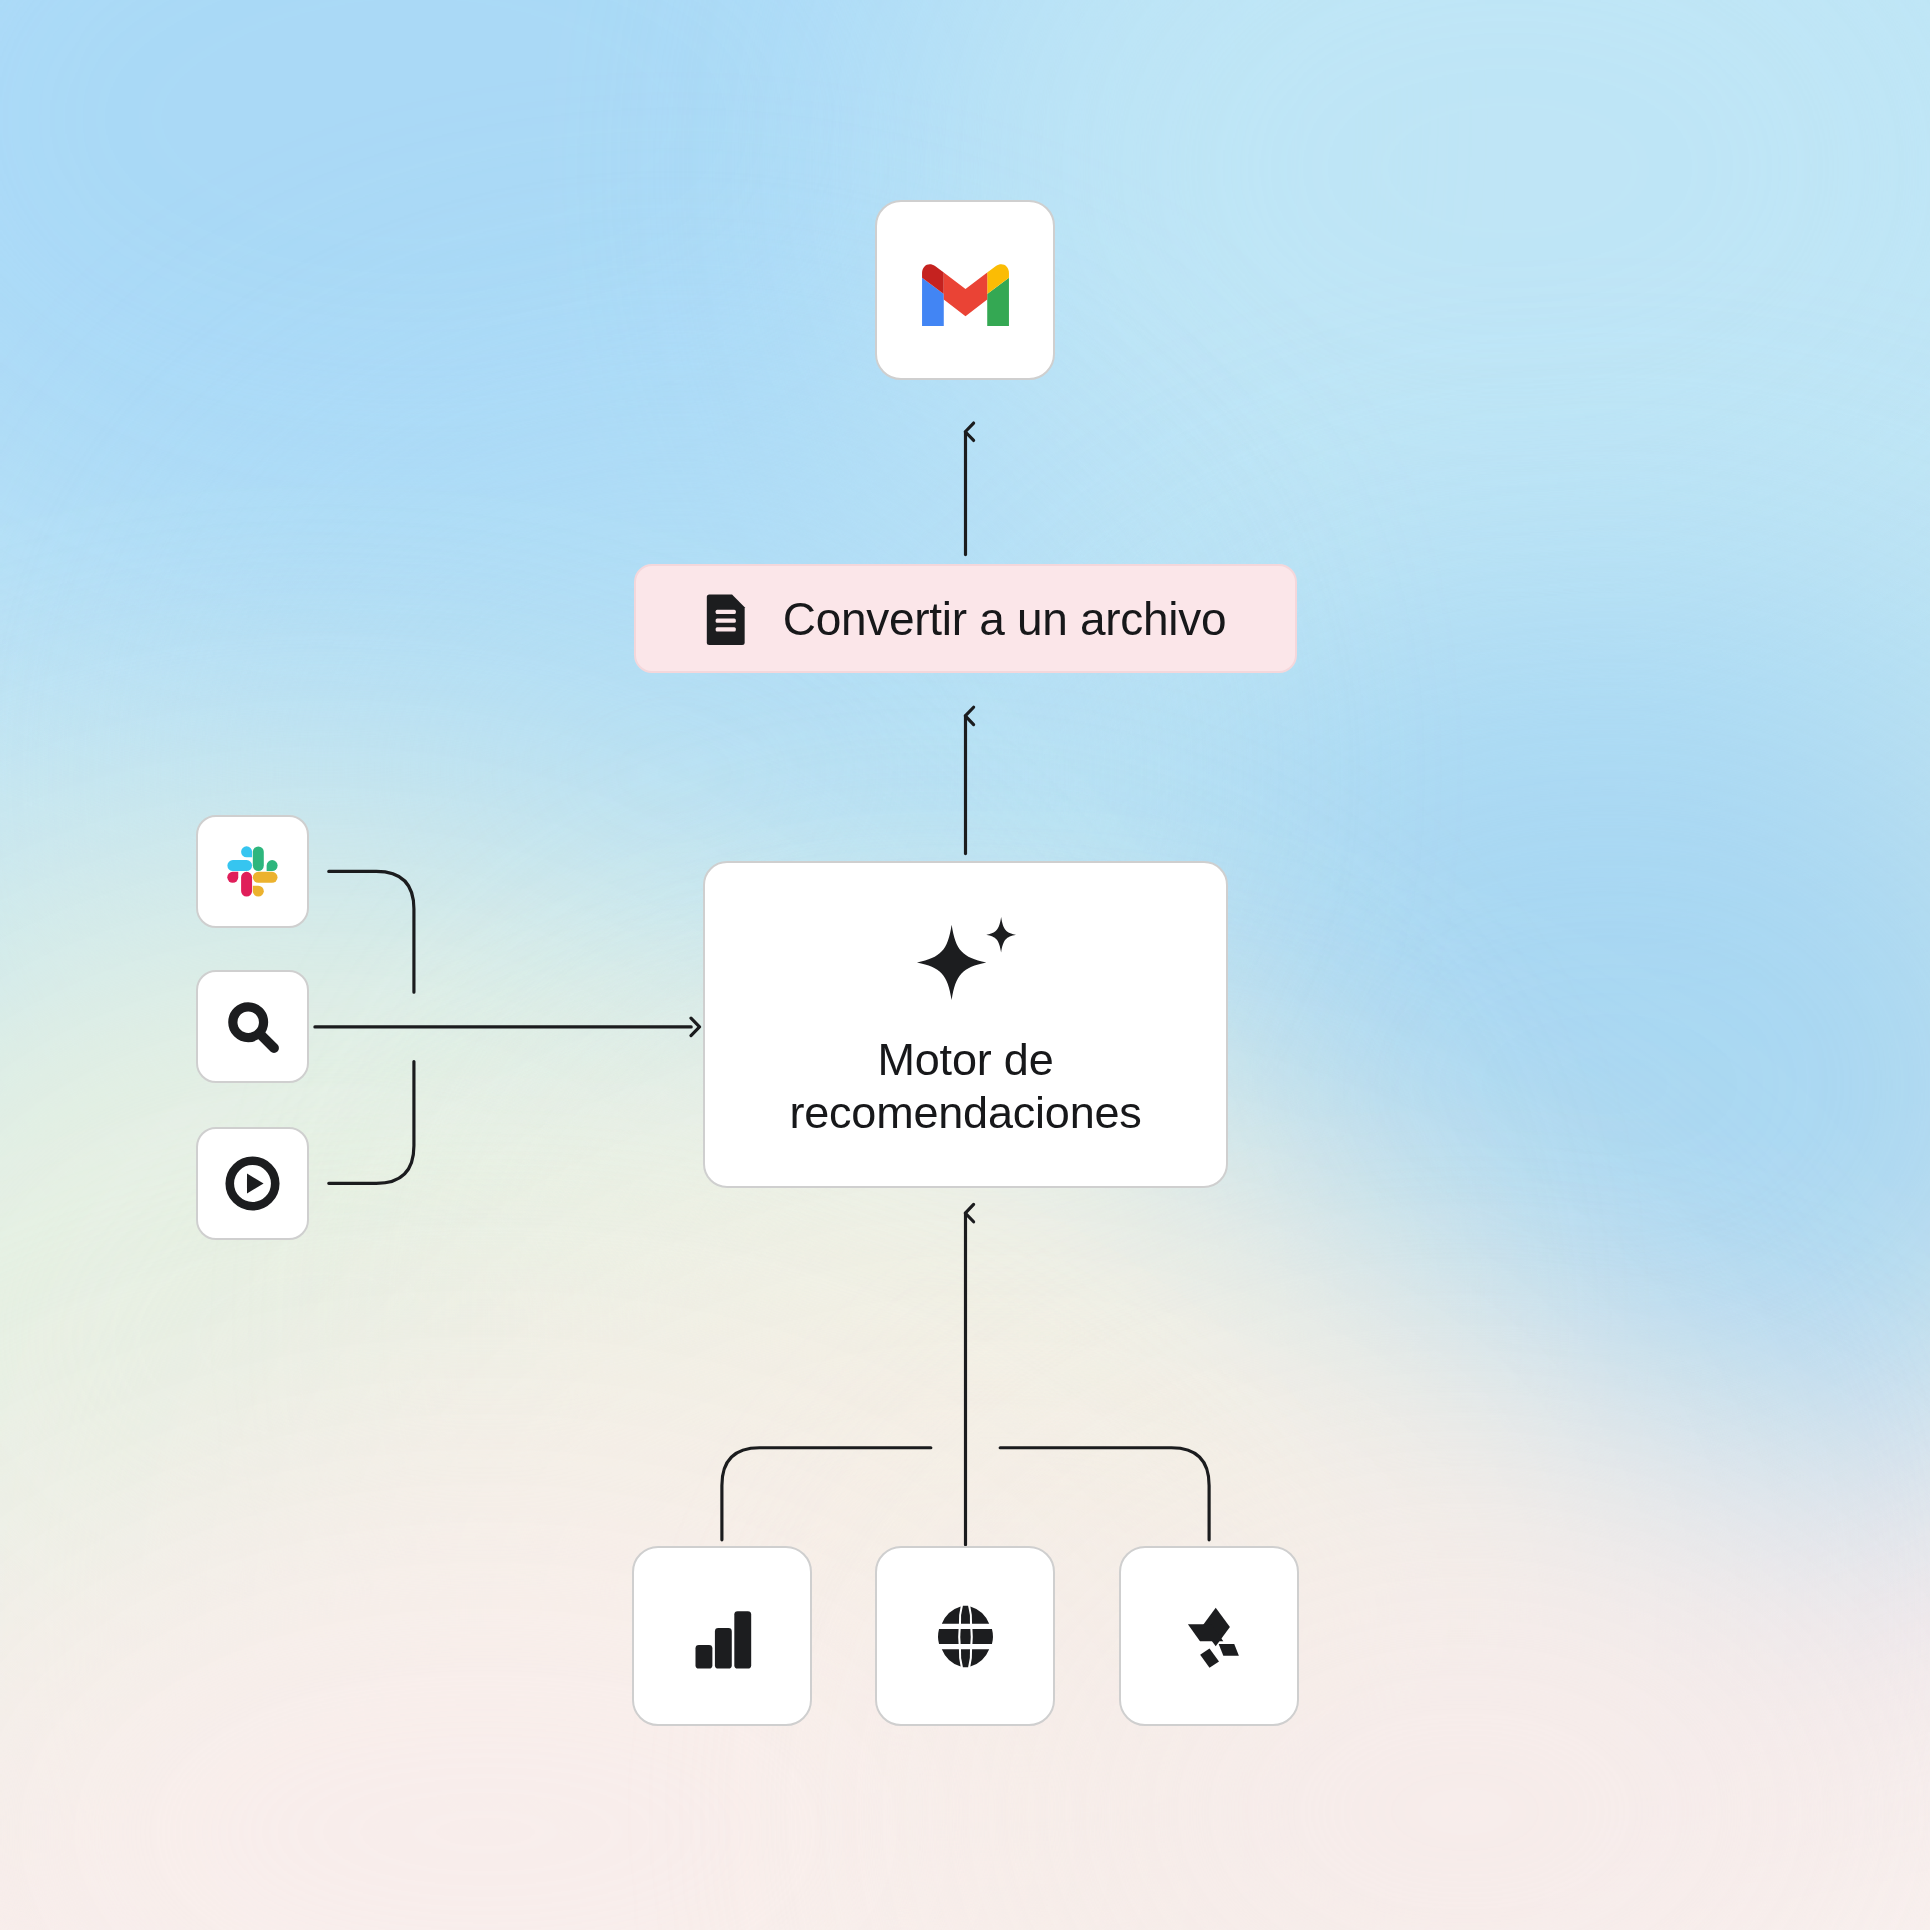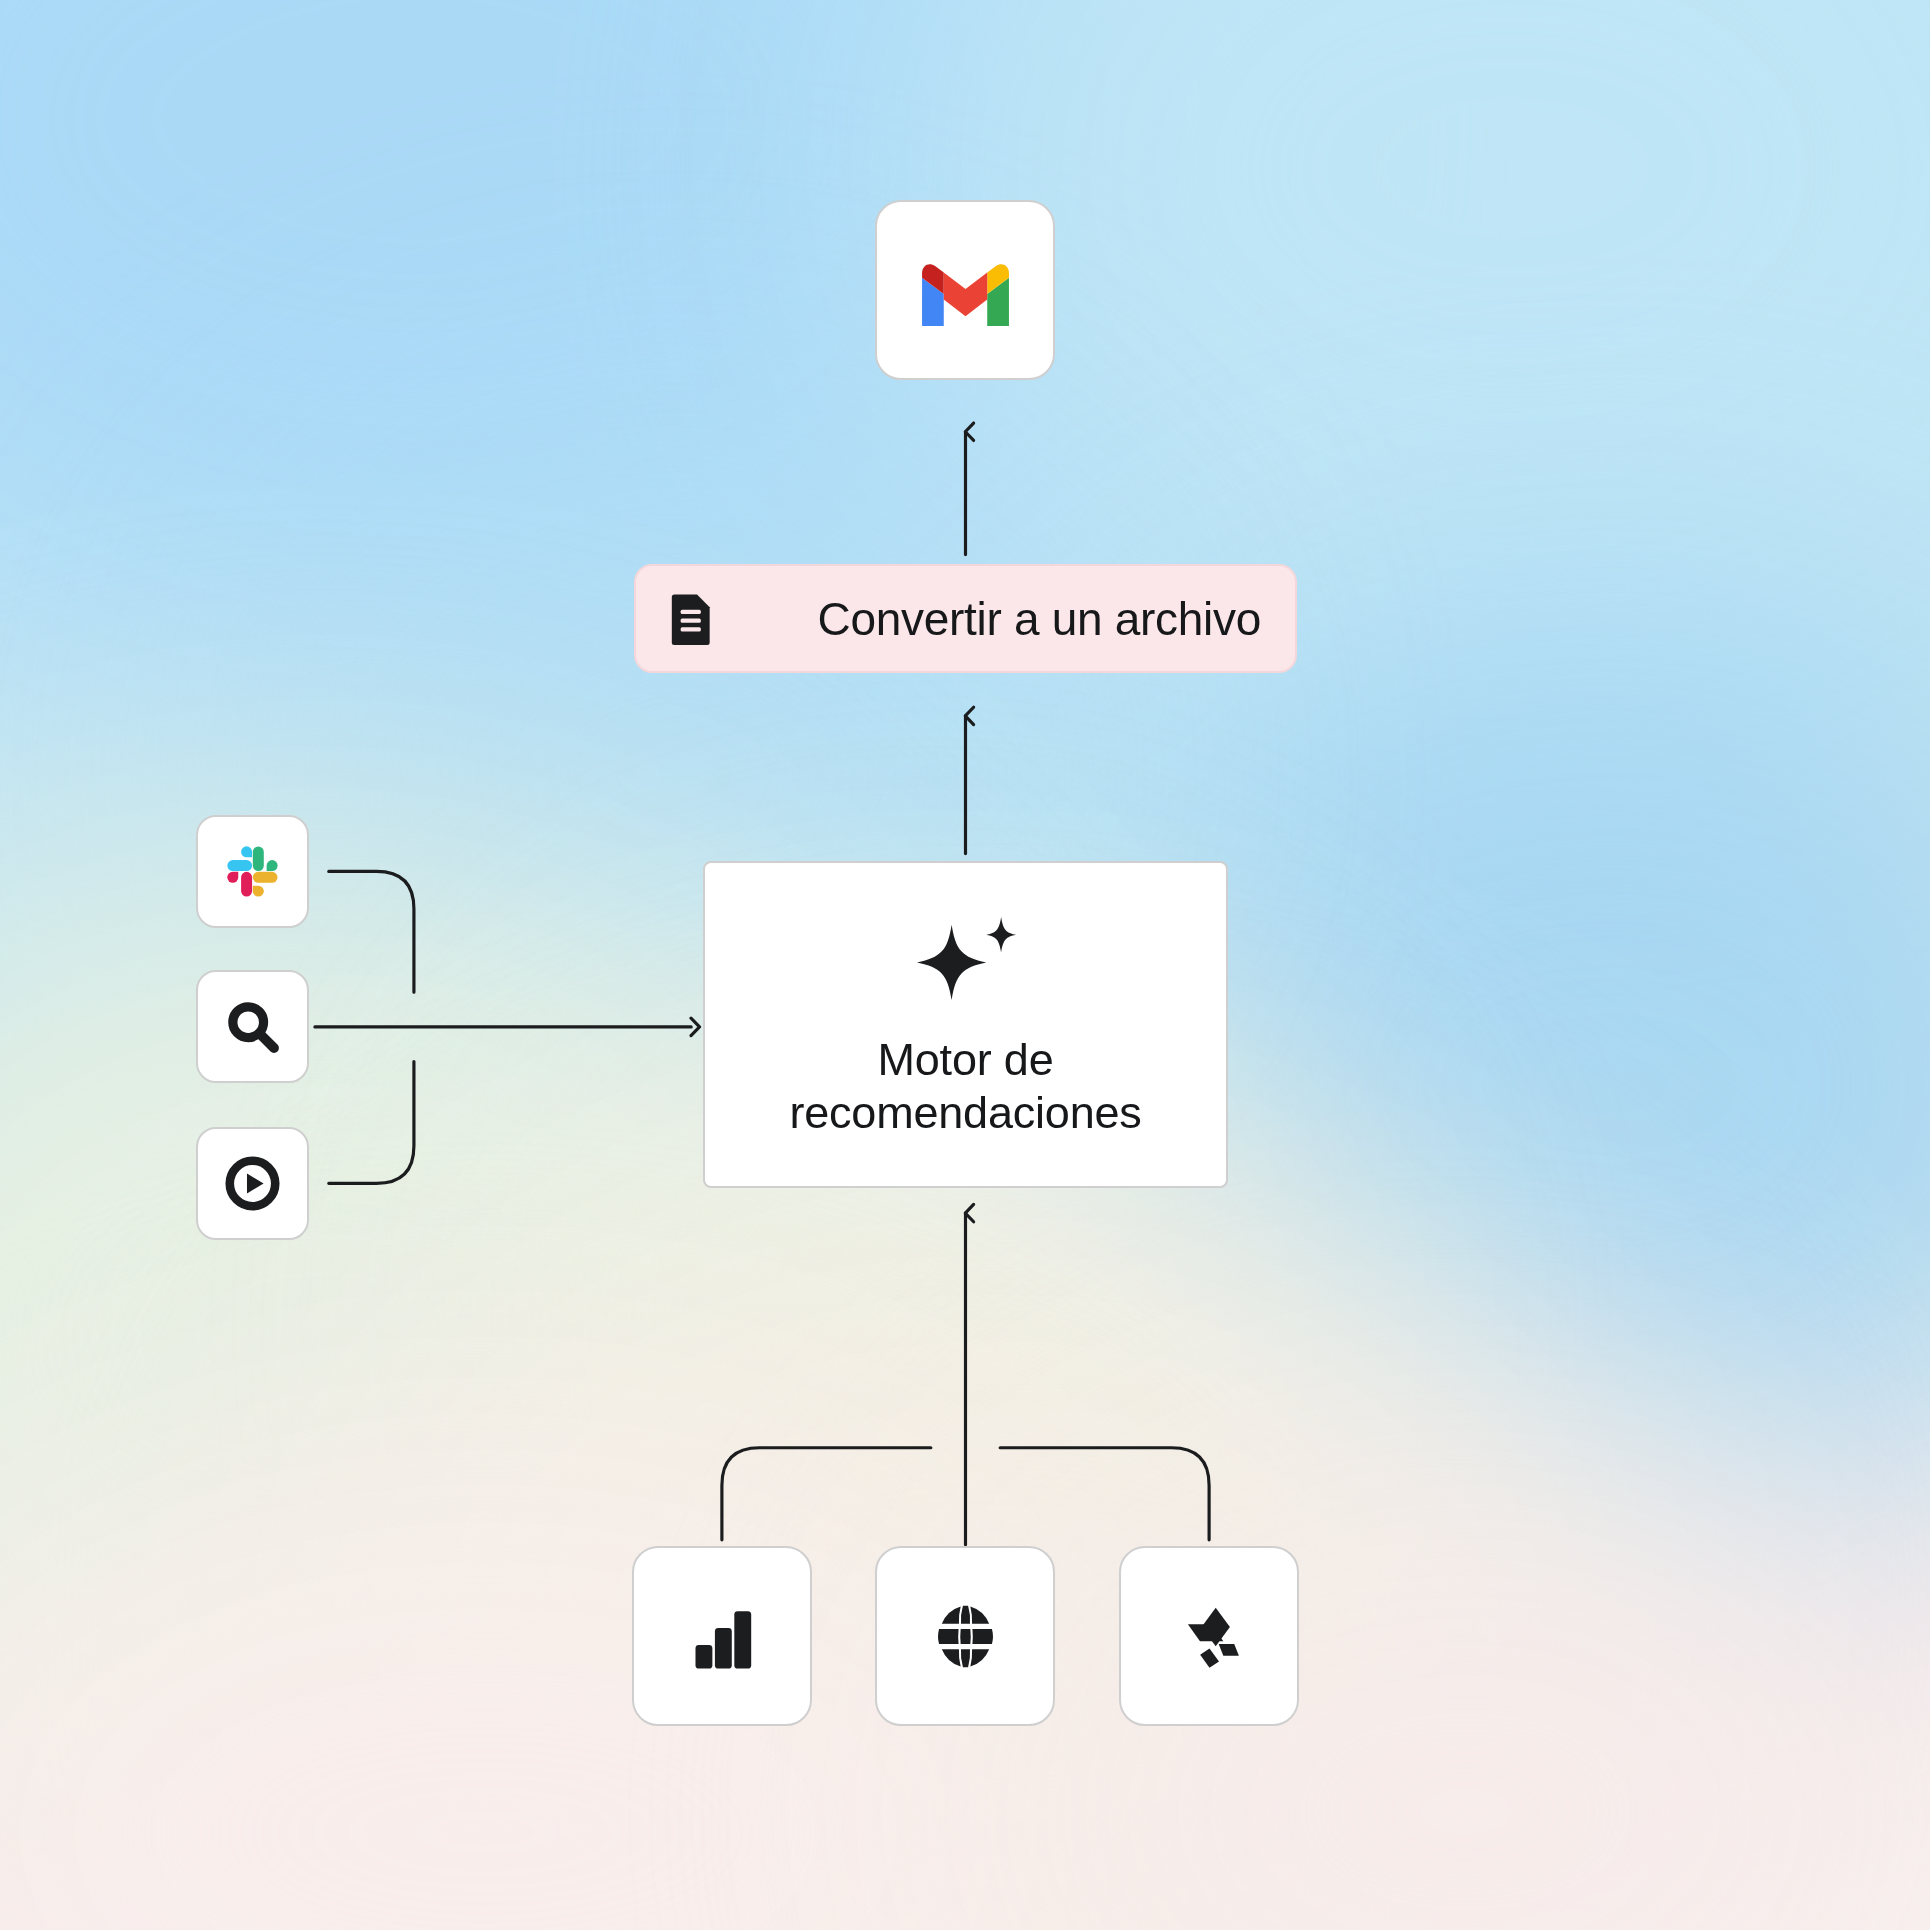--- a/index.html
+++ b/index.html
@@ -42,21 +42,21 @@
   .tile-sm{width:113px;height:113px;border-radius:20px;}
   .tile-md{width:180px;height:180px;border-radius:26px;}
   .tile-gm{width:180px;height:180px;border-radius:26px;}
 
   
   .card{
     position:absolute;
     left:703px;top:861px;width:525px;height:327px;
     background:#ffffff;
     border:2px solid #cfcfcf;
-    border-radius:8px;
+    border-radius:24px;
     box-sizing:border-box;
     display:flex;flex-direction:column;
     align-items:center;justify-content:center;
     gap:23px;
   }
   .card-title{
     font-family:"Liberation Sans", sans-serif;
     font-size:45px;line-height:53px;
     color:#17181a;text-align:center;
     letter-spacing:-0.2px;
@@ -65,21 +65,21 @@
   .card-icon{width:117px;height:99px;display:block;}
 
   
   .chip{
     position:absolute;
     left:634px;top:564px;width:663px;height:109px;
     background:#fbe6e9;
     border:2px solid #f4d7db;
     border-radius:18px;
     box-sizing:border-box;
-    display:flex;align-items:center;justify-content:space-between;
+    display:flex;align-items:center;justify-content:center;
     gap:34px;
     padding:0 34px;
   }
   .chip-label{
     font-family:"Liberation Sans", sans-serif;
     font-size:46px;color:#17181a;letter-spacing:-0.3px;
     white-space:nowrap;font-weight:400;
   }
   .chip-icon{width:44px;height:53px;flex:0 0 auto;}
 

